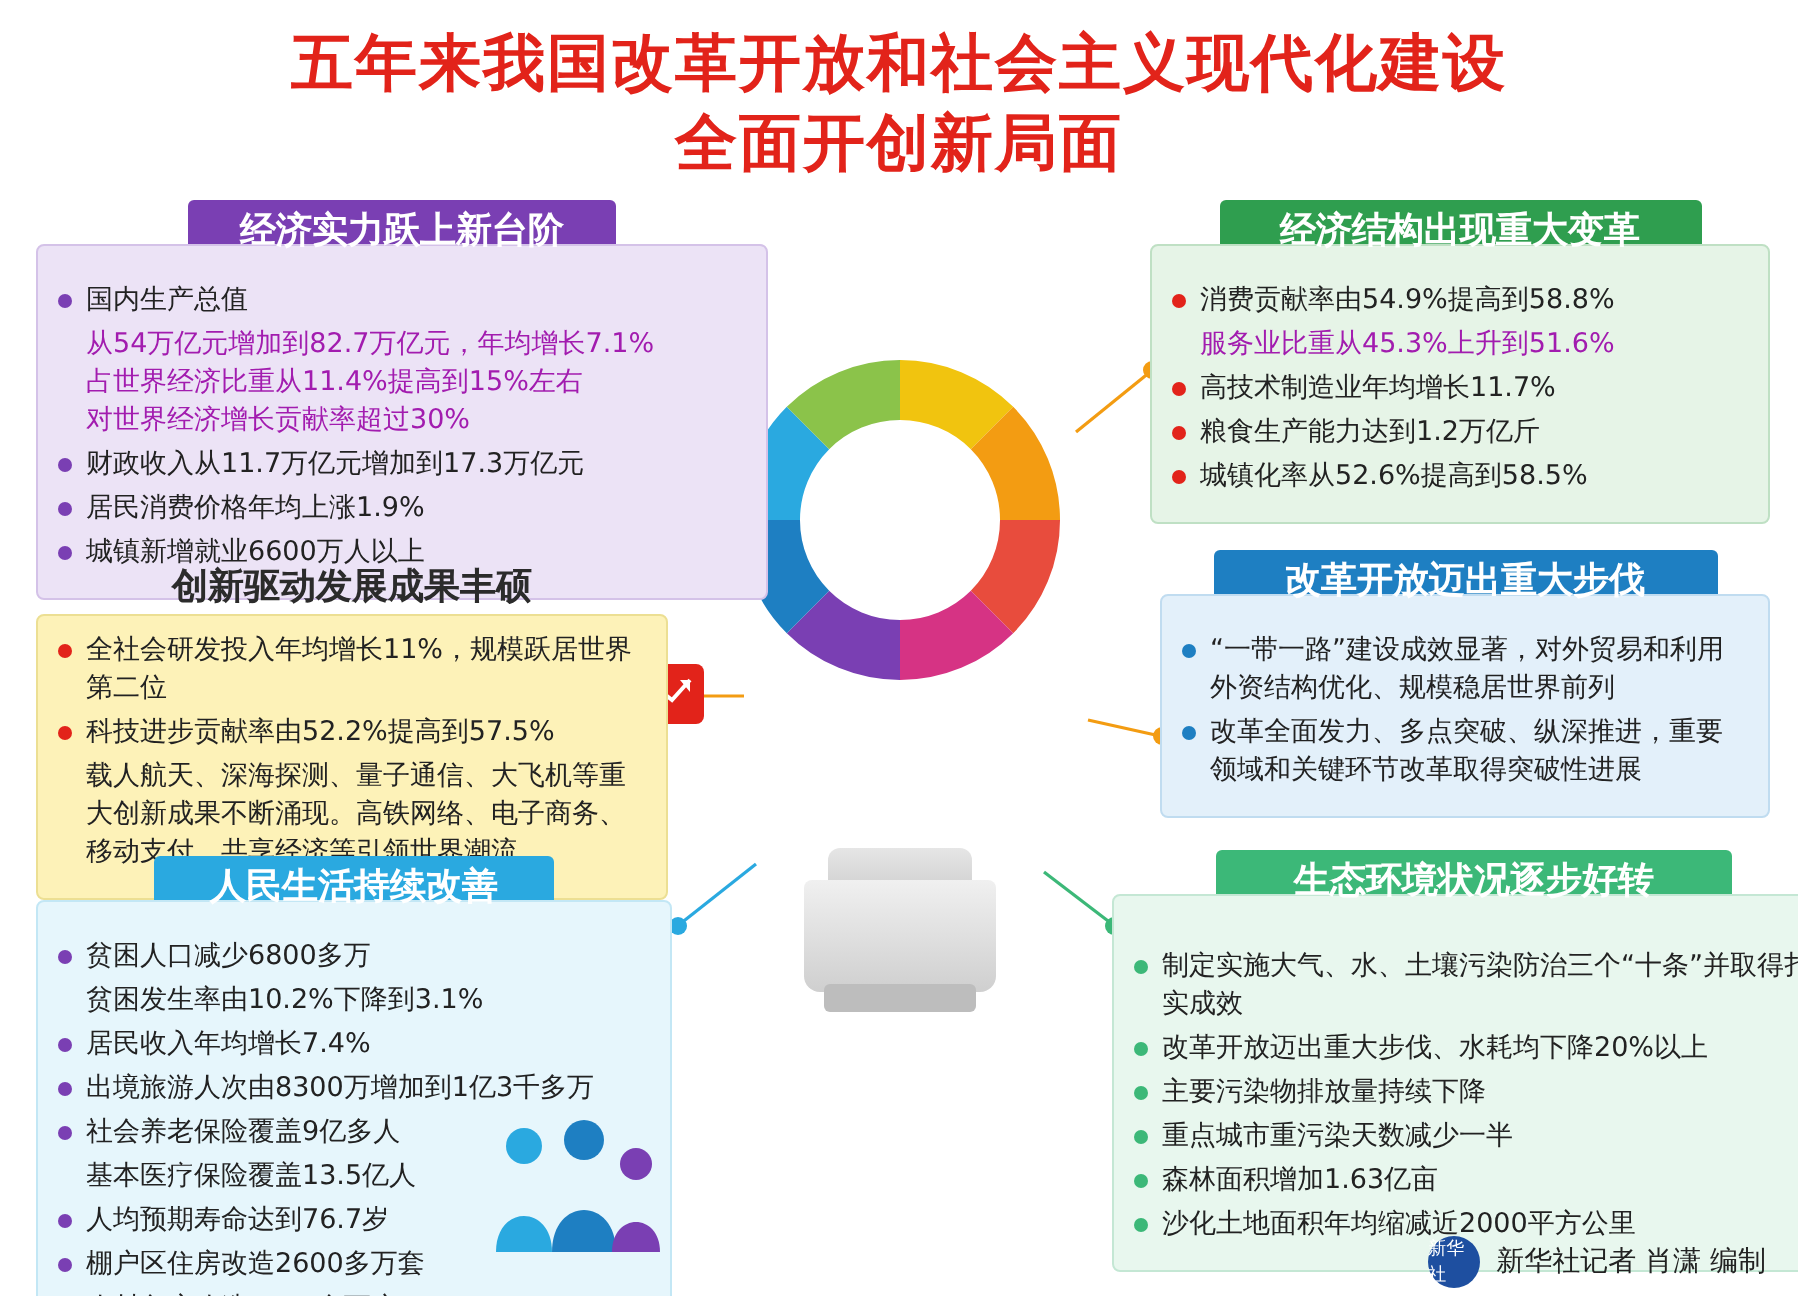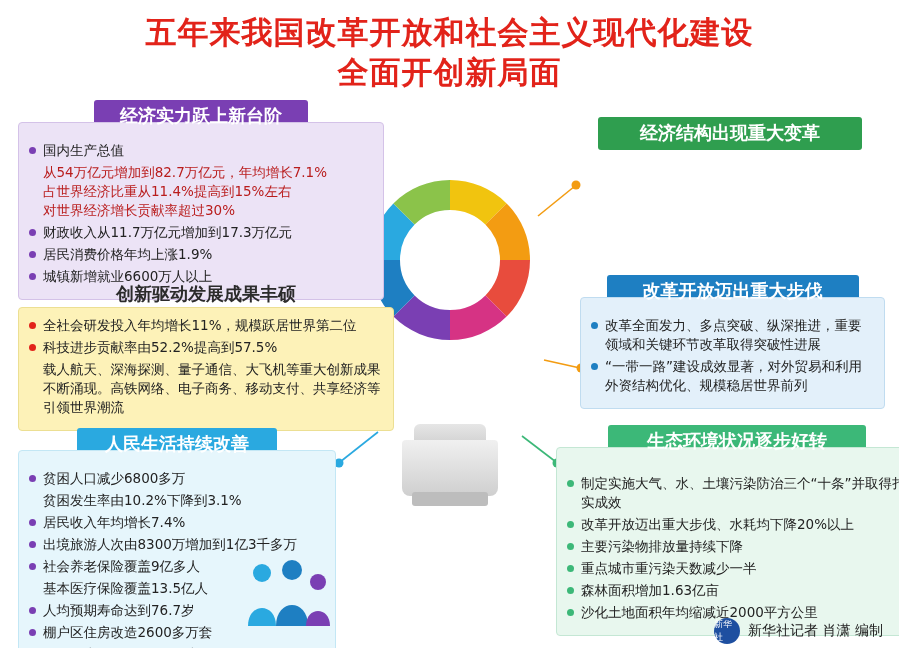--- a/index.html
+++ b/index.html
@@ -42,42 +42,42 @@
     margin-bottom: 3px;
     color: #222;
   }
   ul.bullets > li::before {
     content: "";
     position: absolute; left: 0; top: 6px;
     width: 7px; height: 7px; border-radius: 50%;
   }
   ul.bullets > li.nodot { padding-left: 14px; }
   ul.bullets > li.nodot::before { display: none; }
-  .sub { padding-left: 14px; font-size: 13.5px; line-height: 19px; color: #b91c1c; }
+  .sub { padding-left: 14px; font-size: 13.5px; line-height: 19px; color: #a21caf; }
 
   
   #p1 { left: 18px; top: 100px; width: 366px; }
   #p1 .panel-head { background: #7a3fb3; width: 214px; margin: 0 auto; }
   #p1 .panel-body {
     background: #ece3f6; border: 1px solid #d4c2e8; border-radius: 4px;
     margin-top: -11px; padding-top: 18px; min-height: 146px;
   }
   #p1 ul.bullets > li::before { background: #7a3fb3; }
 
   
   #p2 { left: 575px; top: 100px; width: 310px; }
-  #p2 .panel-head { background: #2f9e4f; width: 264px; margin: 17px auto; }
+  #p2 .panel-head { background: #2f9e4f; width: 241px; margin: 0 auto; }
   #p2 .panel-body {
     background: #e6f4e7; border: 1px solid #bfe0c4; border-radius: 4px;
     margin-top: -11px; padding-top: 18px; min-height: 134px;
   }
   #p2 ul.bullets > li::before { background: #e2231a; }
 
   
-  #p3 { left: 18px; top: 278px; width: 376px; }
+  #p3 { left: 18px; top: 278px; width: 316px; }
   #p3 .panel-head {
     background: none; color: #2b2b2b; font-size: 18px; text-align: center;
     padding-bottom: 2px;
   }
   #p3 .panel-body {
     background: #fdf2b8; border: 1px solid #ecdf93; border-radius: 4px;
     padding-top: 8px; min-height: 122px;
   }
   #p3 ul.bullets > li::before { background: #e2231a; }
 
@@ -221,39 +221,50 @@
     <div class="chart-icon">
       <svg width="24" height="20" viewBox="0 0 24 20">
         <polyline points="2,16 8,9 13,13 22,3" fill="none" stroke="#fff" stroke-width="2"></polyline>
         <polygon points="22,3 22,9 17,3" fill="#fff"></polygon>
       </svg>
     </div>
   </div>
 
   <div class="panel" id="p2">
     <div class="panel-head">经济结构出现重大变革</div>
+    <div class="panel-body">
+      <ul class="bullets">
+        <li>消费贡献率由54.9%提高到58.8%</li>
+      </ul>
+      <div class="sub">服务业比重从45.3%上升到51.6%</div>
+      <ul class="bullets" style="margin-top:3px;">
+        <li>高技术制造业年均增长11.7%</li>
+        <li>粮食生产能力达到1.2万亿斤</li>
+        <li>城镇化率从52.6%提高到58.5%</li>
+      </ul>
+    </div>
   </div>
 
   <div class="panel" id="p3">
     <div class="panel-head">创新驱动发展成果丰硕</div>
     <div class="panel-body">
       <ul class="bullets">
         <li>全社会研发投入年均增长11%，规模跃居世界第二位</li>
         <li>科技进步贡献率由52.2%提高到57.5%</li>
         <li class="nodot">载人航天、深海探测、量子通信、大飞机等重大创新成果不断涌现。高铁网络、电子商务、移动支付、共享经济等引领世界潮流</li>
       </ul>
     </div>
   </div>
 
   <div class="panel" id="p4">
     <div class="panel-head">改革开放迈出重大步伐</div>
     <div class="panel-body">
       <ul class="bullets">
+        <li>“一带一路”建设成效显著，对外贸易和利用外资结构优化、规模稳居世界前列</li>
         <li>改革全面发力、多点突破、纵深推进，重要领域和关键环节改革取得突破性进展</li>
-        <li>“一带一路”建设成效显著，对外贸易和利用外资结构优化、规模稳居世界前列</li>
       </ul>
     </div>
 
   </div>
 
   <div class="panel" id="p5">
     <div class="panel-head">人民生活持续改善</div>
     <div class="panel-body">
       <ul class="bullets">
         <li>贫困人口减少6800多万</li>

